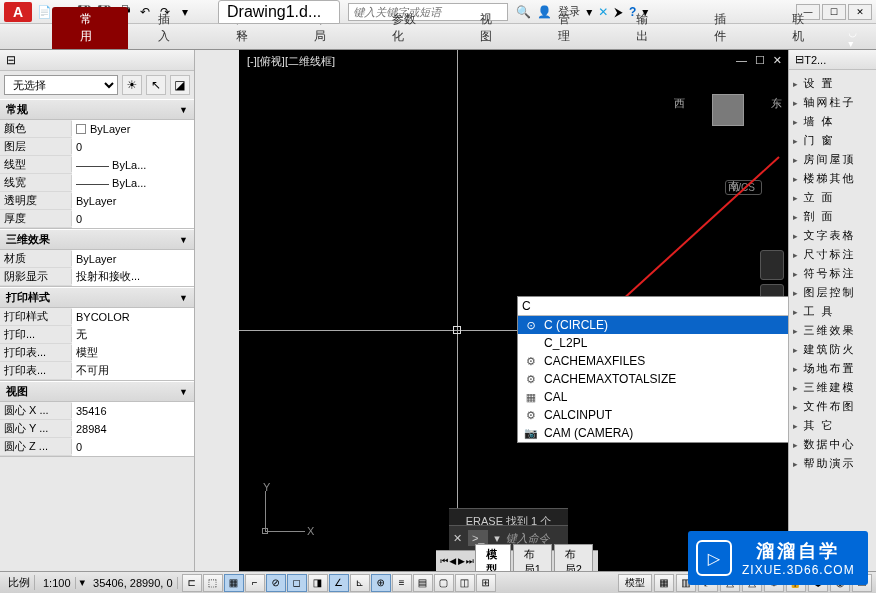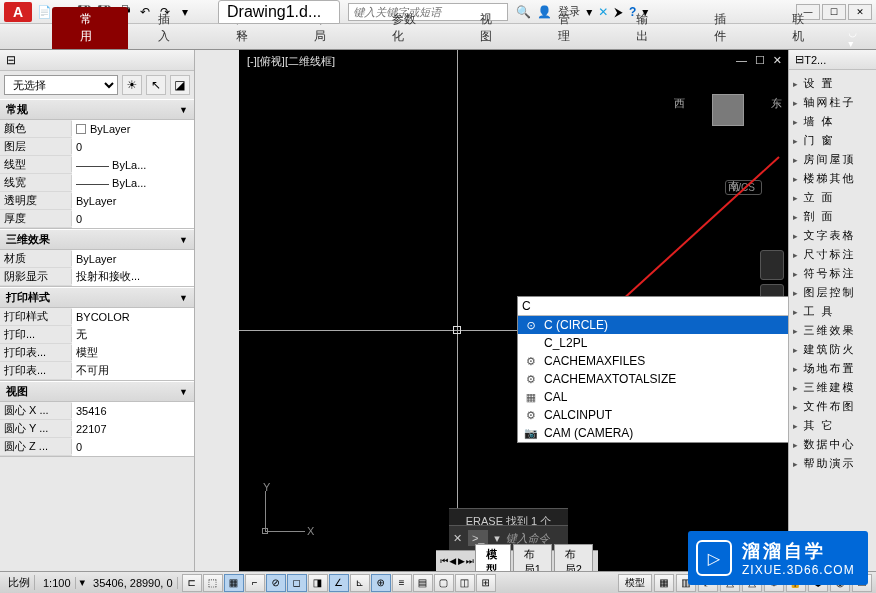--- a/index.html
+++ b/index.html
@@ -84,21 +84,21 @@
     
     .statusbar { height: 22px; background: linear-gradient(#e8e8e8, #d0d0d0); border-top: 1px solid #999; display: flex; align-items: center; padding: 0 4px; gap: 4px; font-size: 11px; position: absolute; bottom: 0; left: 0; right: 0; }
     .status-item { padding: 0 4px; border-right: 1px solid #b0b0b0; }
     .status-btn { width: 20px; height: 18px; border: 1px solid #b0b0b0; background: linear-gradient(#f8f8f8, #e0e0e0); display: flex; align-items: center; justify-content: center; font-size: 10px; cursor: pointer; }
     .status-btn.active { background: #b8d4f0; border-color: #6090c0; }
     .status-group { display: flex; gap: 1px; }
     .status-right { margin-left: auto; display: flex; gap: 2px; }
     
     .watermark { position: absolute; bottom: 8px; right: 8px; width: 180px; height: 54px; background: #0068d8; color: #fff; display: flex; align-items: center; padding: 4px 8px; border-radius: 3px; z-index: 200; gap: 10px; }
     .watermark-icon { width: 36px; height: 36px; border: 2px solid #fff; border-radius: 6px; display: flex; align-items: center; justify-content: center; font-size: 16px; }
-    .watermark-text { display: flex; flex-direction: column; }
+    .watermark-text { display: flex; flex-direction: column; text-align: center; }
     .watermark-title { font-size: 18px; font-weight: bold; letter-spacing: 3px; }
     .watermark-url { font-size: 12px; letter-spacing: 1px; }
   </style>
 </head>
 <body>
 
 <div class="titlebar">
   <div class="app-logo">A</div>
   <div class="qat">
     <div class="qat-btn">📄</div>
@@ -232,21 +232,21 @@
       <div class="section-header">
           <span>视图</span>
           <span class="section-arrow">▼</span>
         </div>
       <div class="prop-row">
           <div class="prop-label">圆心 X ...</div>
           <div class="prop-value">35416</div>
         </div>
       <div class="prop-row">
           <div class="prop-label">圆心 Y ...</div>
-          <div class="prop-value">22107</div>
+          <div class="prop-value">28984</div>
         </div>
       <div class="prop-row">
           <div class="prop-label">圆心 Z ...</div>
           <div class="prop-value">0</div>
         </div>
     </div>
   </div>
 
   <div class="viewport-area">
     <div class="viewport">

